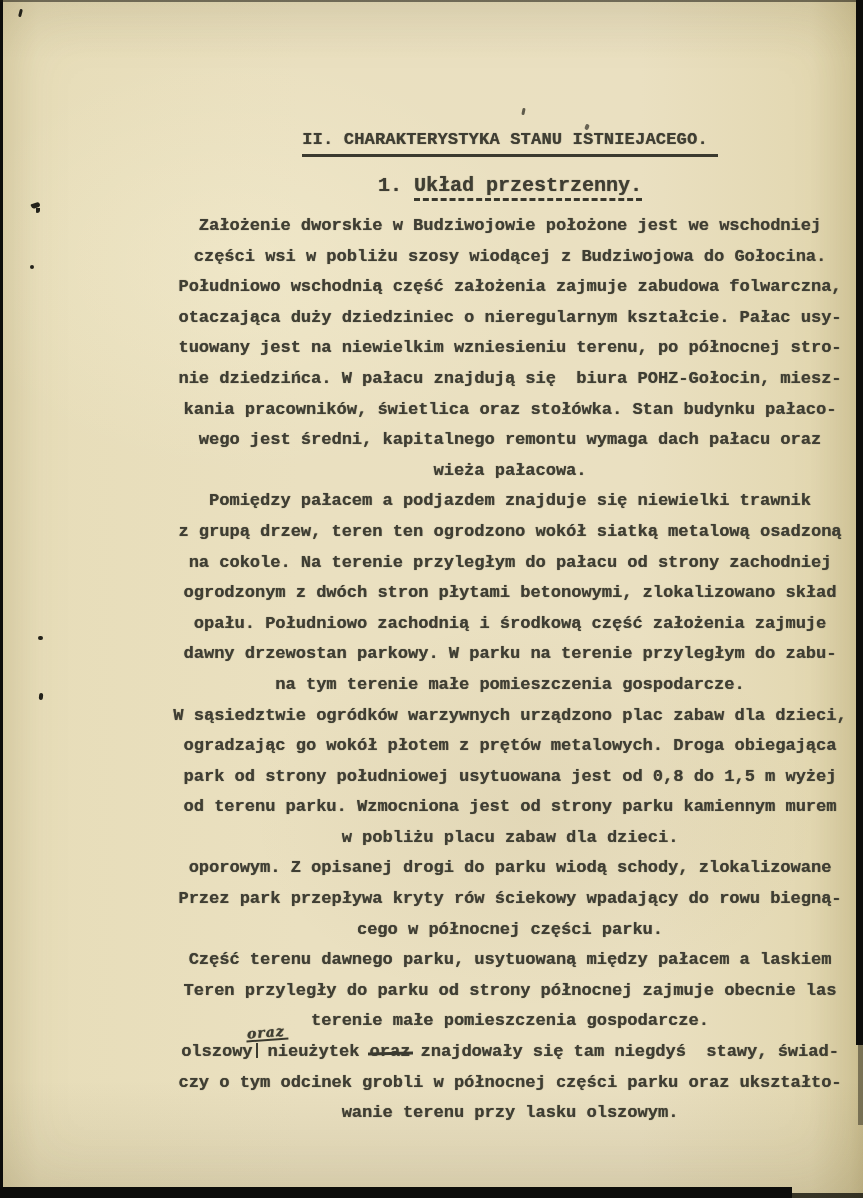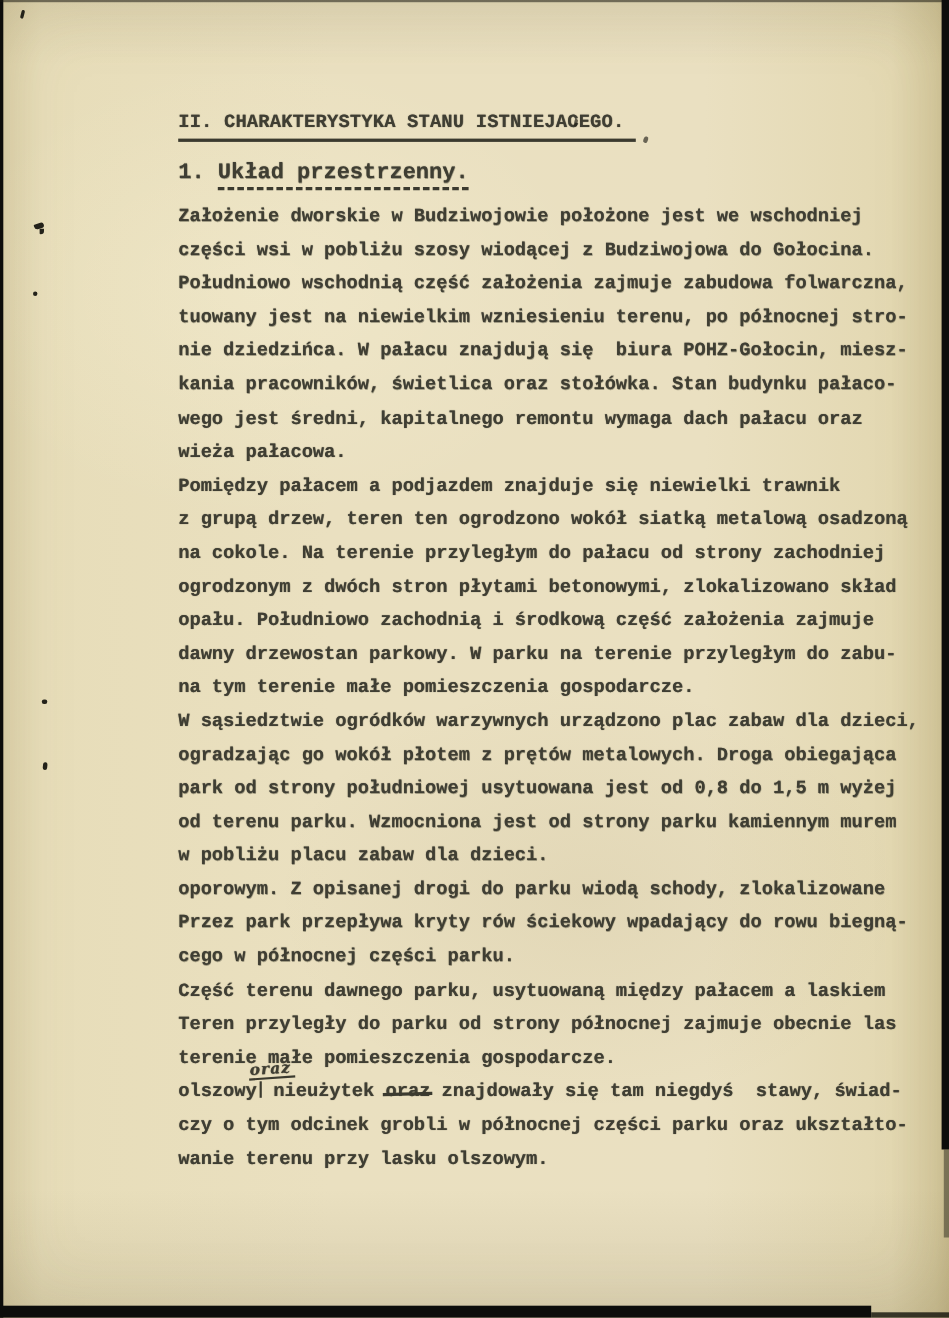--- a/index.html
+++ b/index.html
@@ -11,21 +11,21 @@
   }
   .page{
     position:relative;width:863px;height:1198px;overflow:hidden;
     background:
       linear-gradient(180deg, rgba(70,60,30,0.06) 0px, rgba(0,0,0,0) 60px, rgba(0,0,0,0) 1080px, rgba(70,60,30,0.10) 1198px),
       radial-gradient(ellipse 420px 300px at 28% 22%, rgba(255,250,225,0.25), rgba(0,0,0,0) 70%),
       radial-gradient(ellipse 380px 260px at 62% 68%, rgba(120,100,50,0.07), rgba(0,0,0,0) 75%),
       linear-gradient(90deg, #ddd2ab 0px, #e7ddb9 38px, #eae0c0 300px, #eae0c1 640px, #e3d8b2 810px, #d6ca9f 850px, #cdc093 863px);
     box-shadow: inset 0 0 70px rgba(140,120,70,0.18);
   }
-  .content{position:absolute;left:162px;top:100px;width:696px;color:#3f3e33;}
+  .content{position:absolute;left:162px;top:128px;width:696px;color:#3f3e33;text-align:center;}
   .ink{
     color:#3f3e33;font-weight:700;font-size:17px;
     text-shadow:0 0 1px rgba(58,56,44,0.65), 0.4px 0.4px 0.4px rgba(58,56,44,0.35);
   }
   h1.heading{
     display:inline-block;margin:0;padding:0 10px 2px 0;
     font-size:17px;line-height:24px;letter-spacing:0.2px;
     border-bottom:3px solid #3b3a2f;
   }
   h2.subheading{margin:17px 0 0 0;font-size:20px;line-height:24px;white-space:pre;}
@@ -74,20 +74,21 @@
 
   <div class="content ink">
     <h1 class="heading">II. CHARAKTERYSTYKA STANU ISTNIEJACEGO.</h1>
 
     <h2 class="subheading"><span>1. </span><span class="dashed">Układ przestrzenny.</span></h2>
 
     <div class="bodytext">
       <div class="line">Założenie dworskie w Budziwojowie położone jest we wschodniej</div>
       <div class="line">części wsi w pobliżu szosy wiodącej z Budziwojowa do Gołocina.</div>
       <div class="line">Południowo wschodnią część założenia zajmuje zabudowa folwarczna,</div>
+      <div class="line">otaczająca duży dziedziniec o nieregularnym kształcie. Pałac usy-</div>
       <div class="line">tuowany jest na niewielkim wzniesieniu terenu, po północnej stro-</div>
       <div class="line">nie dziedzińca. W pałacu znajdują się  biura POHZ-Gołocin, miesz-</div>
       <div class="line">kania pracowników, świetlica oraz stołówka. Stan budynku pałaco-</div>
       <div class="line">wego jest średni, kapitalnego remontu wymaga dach pałacu oraz</div>
       <div class="line">wieża pałacowa.</div>
       <div class="line">Pomiędzy pałacem a podjazdem znajduje się niewielki trawnik</div>
       <div class="line">z grupą drzew, teren ten ogrodzono wokół siatką metalową osadzoną</div>
       <div class="line">na cokole. Na terenie przyległym do pałacu od strony zachodniej</div>
       <div class="line">ogrodzonym z dwóch stron płytami betonowymi, zlokalizowano skład</div>
       <div class="line">opału. Południowo zachodnią i środkową część założenia zajmuje</div>

